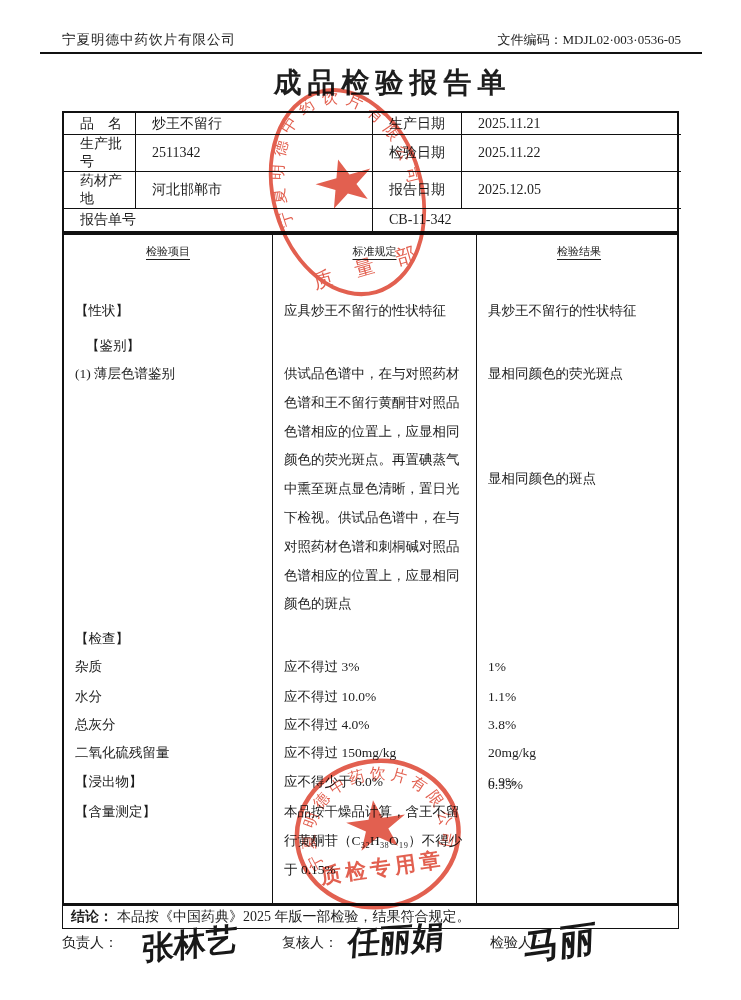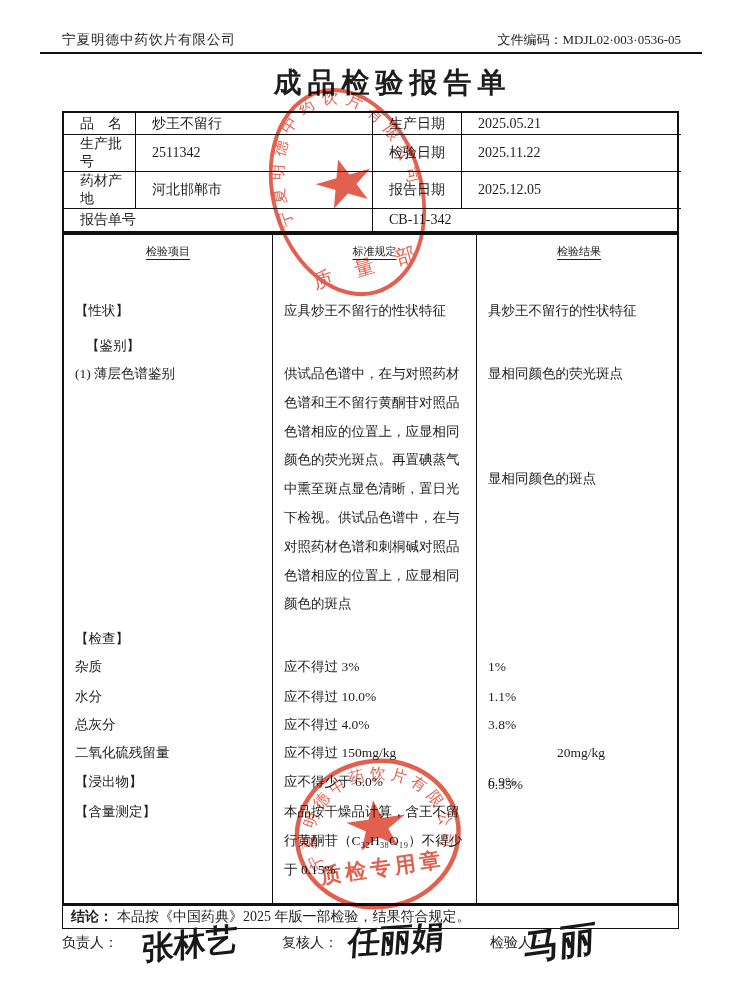--- a/index.html
+++ b/index.html
@@ -64,21 +64,21 @@
   <div class="hdr-company">宁夏明德中药饮片有限公司</div>
   <div class="hdr-code"><span>文件编码：</span><span>MDJL02·003·0536-05</span></div>
   <div class="hdr-rule"></div>
 
   <div class="title">成品检验报告单</div>
 
   <div class="info-table">
     <div class="info-cell">品　名</div>
     <div class="info-cell">炒王不留行</div>
     <div class="info-cell">生产日期</div>
-    <div class="info-cell last-col">2025.05.21</div>
+    <div class="info-cell last-col">2025.11.21</div>
 
     <div class="info-cell">生产批号</div>
     <div class="info-cell">2511342</div>
     <div class="info-cell">检验日期</div>
     <div class="info-cell last-col">2025.11.22</div>
 
     <div class="info-cell">药材产地</div>
     <div class="info-cell">河北邯郸市</div>
     <div class="info-cell">报告日期</div>
     <div class="info-cell last-col">2025.12.05</div>
@@ -107,21 +107,21 @@
         <div class="cell std" style="top: 418px;">应不得过 3%</div>
         <div class="cell res" style="top: 418px;">1%</div>
         <div class="cell item" style="top: 448px;">水分</div>
         <div class="cell std" style="top: 448px;">应不得过 10.0%</div>
         <div class="cell res" style="top: 448px;">1.1%</div>
         <div class="cell item" style="top: 476px;">总灰分</div>
         <div class="cell std" style="top: 476px;">应不得过 4.0%</div>
         <div class="cell res" style="top: 476px;">3.8%</div>
         <div class="cell item" style="top: 504px;">二氧化硫残留量</div>
         <div class="cell std" style="top: 504px;">应不得过 150mg/kg</div>
-        <div class="cell res" style="top: 504px; text-align: center;">20mg/kg</div>
+        <div class="cell res" style="top: 504px;">20mg/kg</div>
         <div class="cell item" style="top: 533px;">【浸出物】</div>
         <div class="cell std" style="top: 533px;">应不得少于 6.0%</div>
         <div class="cell res" style="top: 533px;">6.9%</div>
         <div class="cell item" style="top: 563px;">【含量测定】</div>
         <div class="cell std" style="top: 563px;">本品按干燥品计算，含王不留行黄酮苷（C₃₂H₃₈O₁₉）不得少于 0.15%</div>
         <div class="cell res" style="top: 536px;">0.35%</div>
       </div>
   </div>
 
   <div class="conclusion">

